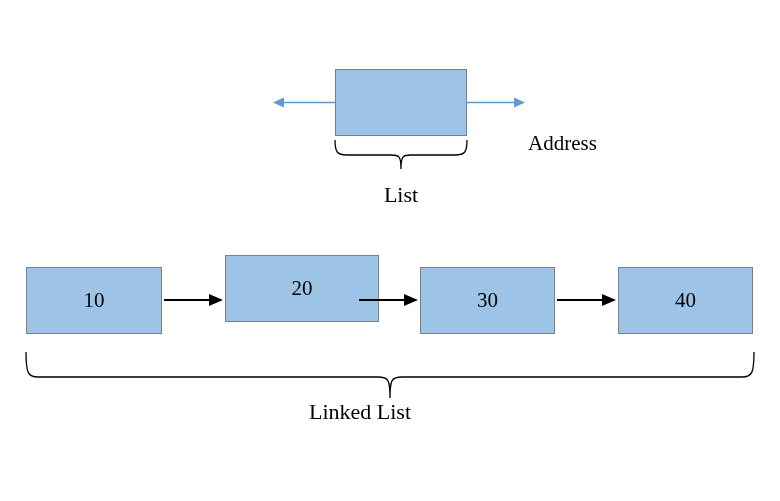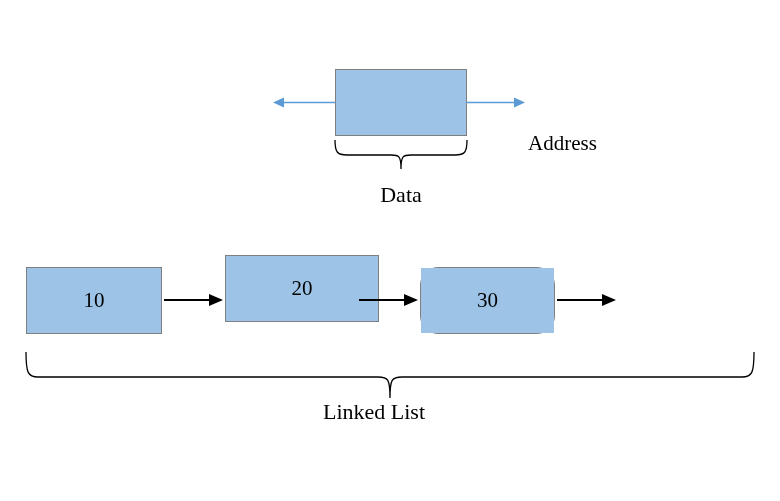--- a/index.html
+++ b/index.html
@@ -70,21 +70,21 @@
     <line x1="0" y1="8.5" x2="50" y2="8.5"></line>
     <polygon points="59,8.5 48,3.5 48,13.5"></polygon>
   </svg>
 
   <div class="side-label" style="left:528px;top:90px;margin-top:41px;">Address</div>
 
   <svg class="abs brace" style="left:333px;top:138px;" width="136" height="34">
     <path d="M2,2 C2,14 4,17 14,17 L58,17 C66,17 68,18 68,31 C68,18 70,17 78,17 L122,17 C132,17 134,14 134,2"></path>
   </svg>
 
-  <div class="brace-label" style="left:335px;top:182px;width:132px;">Data</div>
+  <div class="brace-label" style="left:335px;top:182px;width:132px;">List</div>
 
   <div class="node-box" style="left:26px;top:267px;width:136px;height:67px;">
     <div class="cell-data">10</div>
     <div class="cell-pointer"></div>
   </div>
 
   <svg class="abs black-arrow" style="left:163px;top:291px;" width="61" height="18">
     <line x1="1" y1="9" x2="48" y2="9"></line>
     <polygon points="60,9 46,3 46,15"></polygon>
   </svg>
@@ -92,30 +92,39 @@
   <div class="node-box" style="left:225px;top:255px;width:154px;height:67px;">
     <div class="cell-data">20</div>
     <div class="cell-pointer"></div>
   </div>
 
   <svg class="abs black-arrow" style="left:358px;top:291px;" width="61" height="18">
     <line x1="1" y1="9" x2="48" y2="9"></line>
     <polygon points="60,9 46,3 46,15"></polygon>
   </svg>
 
-  <div class="node-box" style="left:420px;top:267px;width:135px;height:67px;border-radius:18px;">
+  <div class="node-box" style="left:420px;top:267px;width:135px;height:67px;">
     <div class="cell-data">30</div>
     <div class="cell-pointer"></div>
   </div>
 
   <svg class="abs black-arrow" style="left:556px;top:291px;" width="61" height="18">
     <line x1="1" y1="9" x2="48" y2="9"></line>
     <polygon points="60,9 46,3 46,15"></polygon>
   </svg>
 
+  <div class="node-box" style="left:618px;top:267px;width:135px;height:67px;">
+    <div class="cell-data">40</div>
+    <div class="cell-pointer">
+      <svg class="x-mark" viewBox="0 0 46 64" preserveAspectRatio="none">
+        <line x1="1" y1="1" x2="45" y2="63"></line>
+        <line x1="45" y1="1" x2="1" y2="63"></line>
+      </svg>
+    </div>
+  </div>
 
   <svg class="abs brace" style="left:24px;top:350px;" width="732" height="52">
     <path d="M2,2 C2,23 4,27 14,27 L354,27 C364,27 366,29 366,48 C366,29 368,27 378,27 L718,27 C728,27 730,23 730,2"></path>
   </svg>
 
-  <div class="brace-label" style="left:14px;top:399px;width:720px;">Linked List</div>
+  <div class="brace-label" style="left:0px;top:399px;width:720px;">Linked List</div>
 
 </div>
 
 </body></html>

